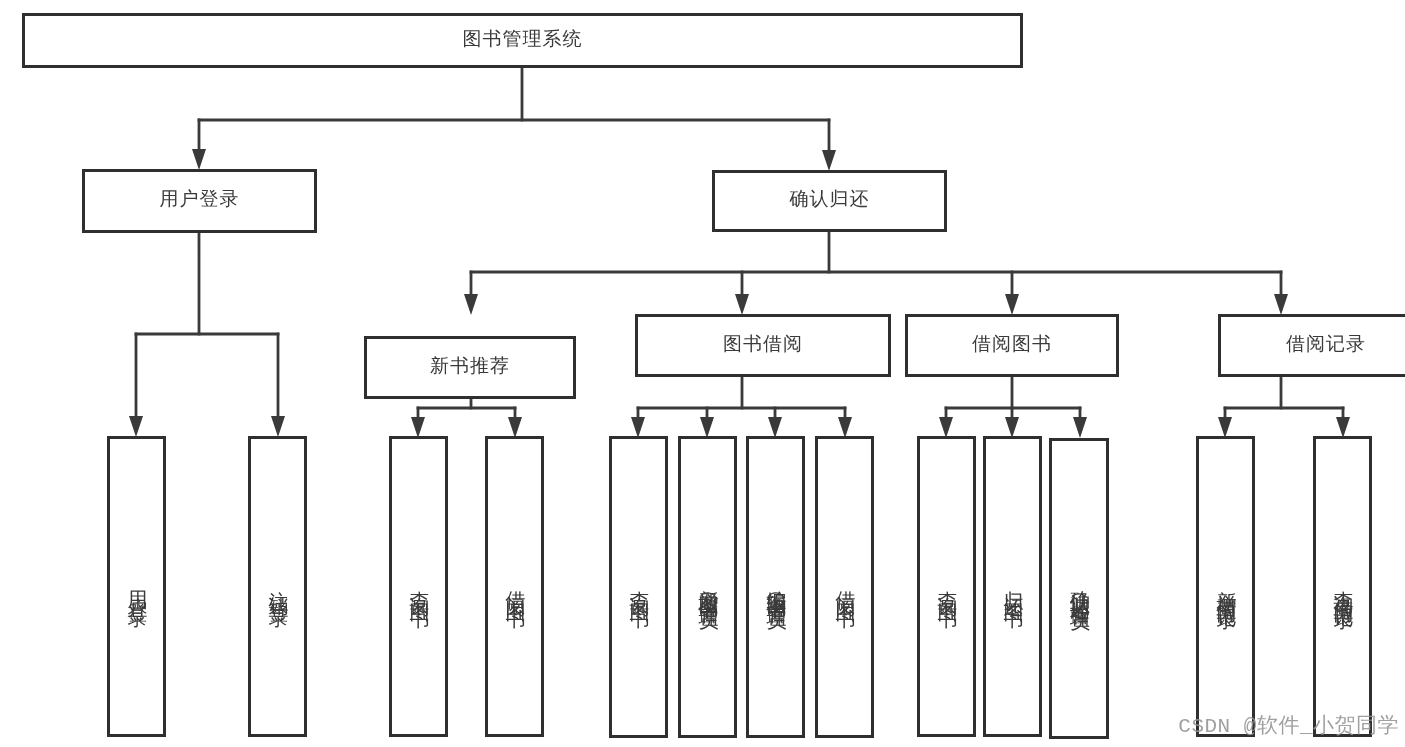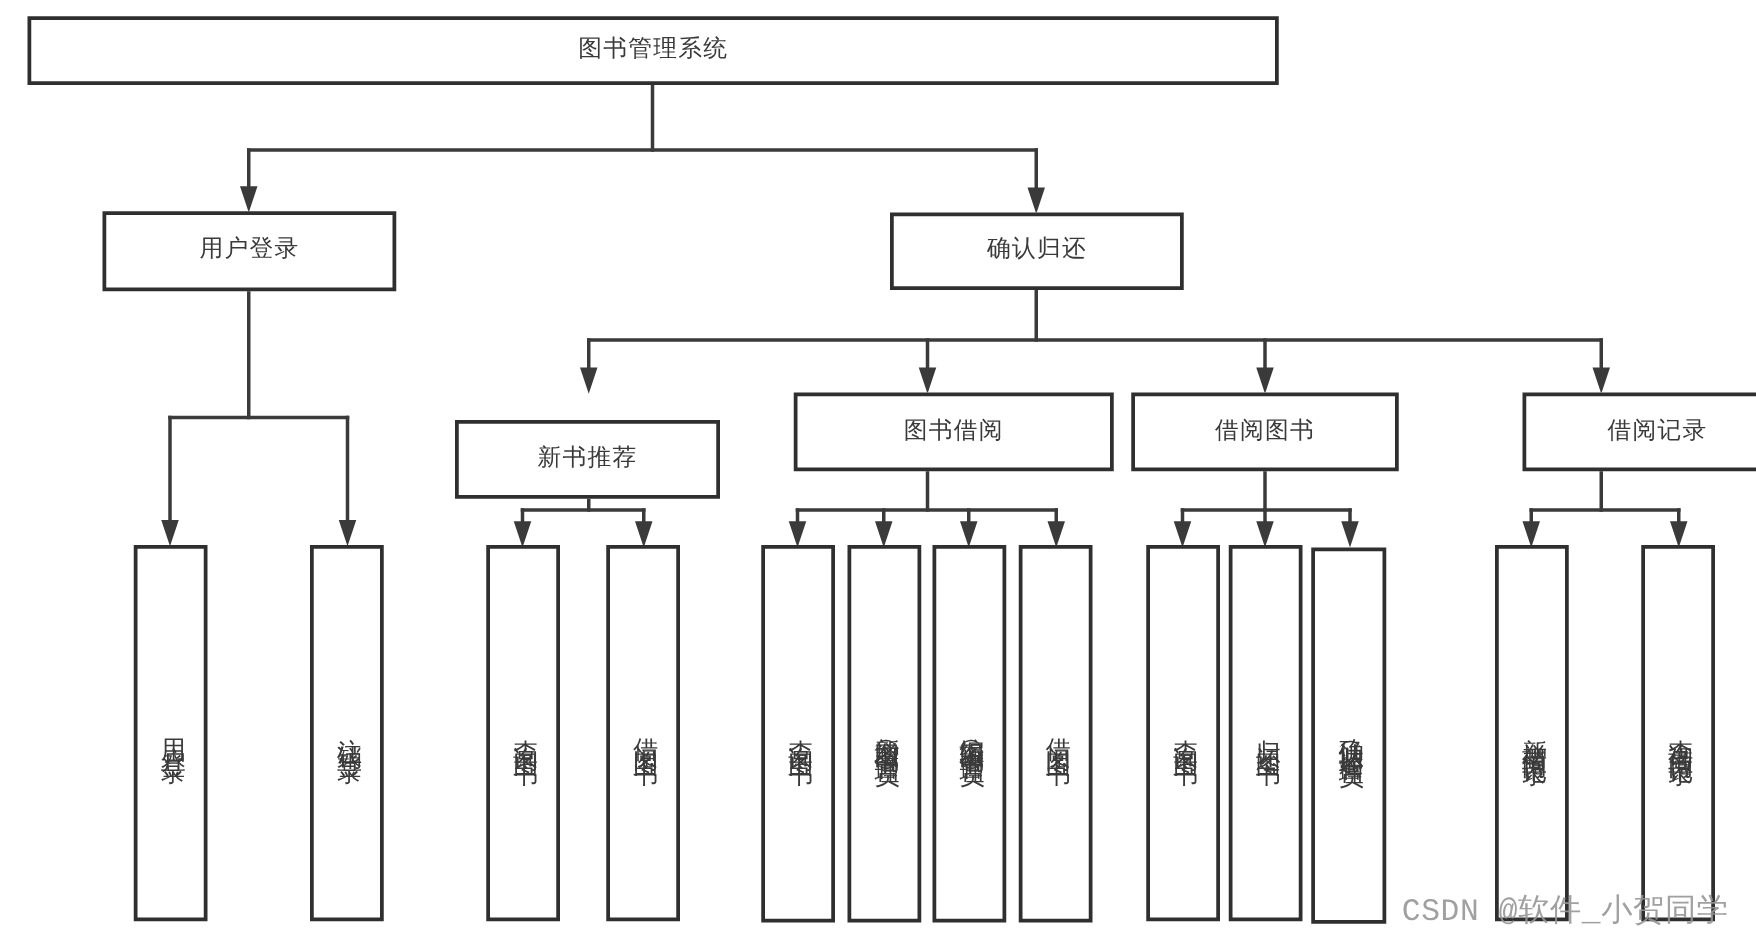--- a/index.html
+++ b/index.html
@@ -27,22 +27,22 @@
     color:var(--text);
     display:flex;align-items:center;justify-content:center;
     font-size:19px;line-height:1.25;white-space:nowrap;
   }
   .hbox{letter-spacing:1px;}
   .vbox{
     writing-mode:vertical-rl;text-orientation:mixed;
     font-size:20px;letter-spacing:6px;white-space:normal;
   }
   .watermark{
-    position:absolute;right:22px;top:711px;
-    font-size:25px;color:var(--watermark);
+    position:absolute;right:6px;top:711px;
+    font-size:21px;color:var(--watermark);
     letter-spacing:0.5px;opacity:.9;z-index:5;
   }
 </style>
 </head>
 <body>
 
 <div class="canvas">
 
   <svg class="connectors" viewBox="0 0 1405 747" xmlns="http://www.w3.org/2000/svg">
 

